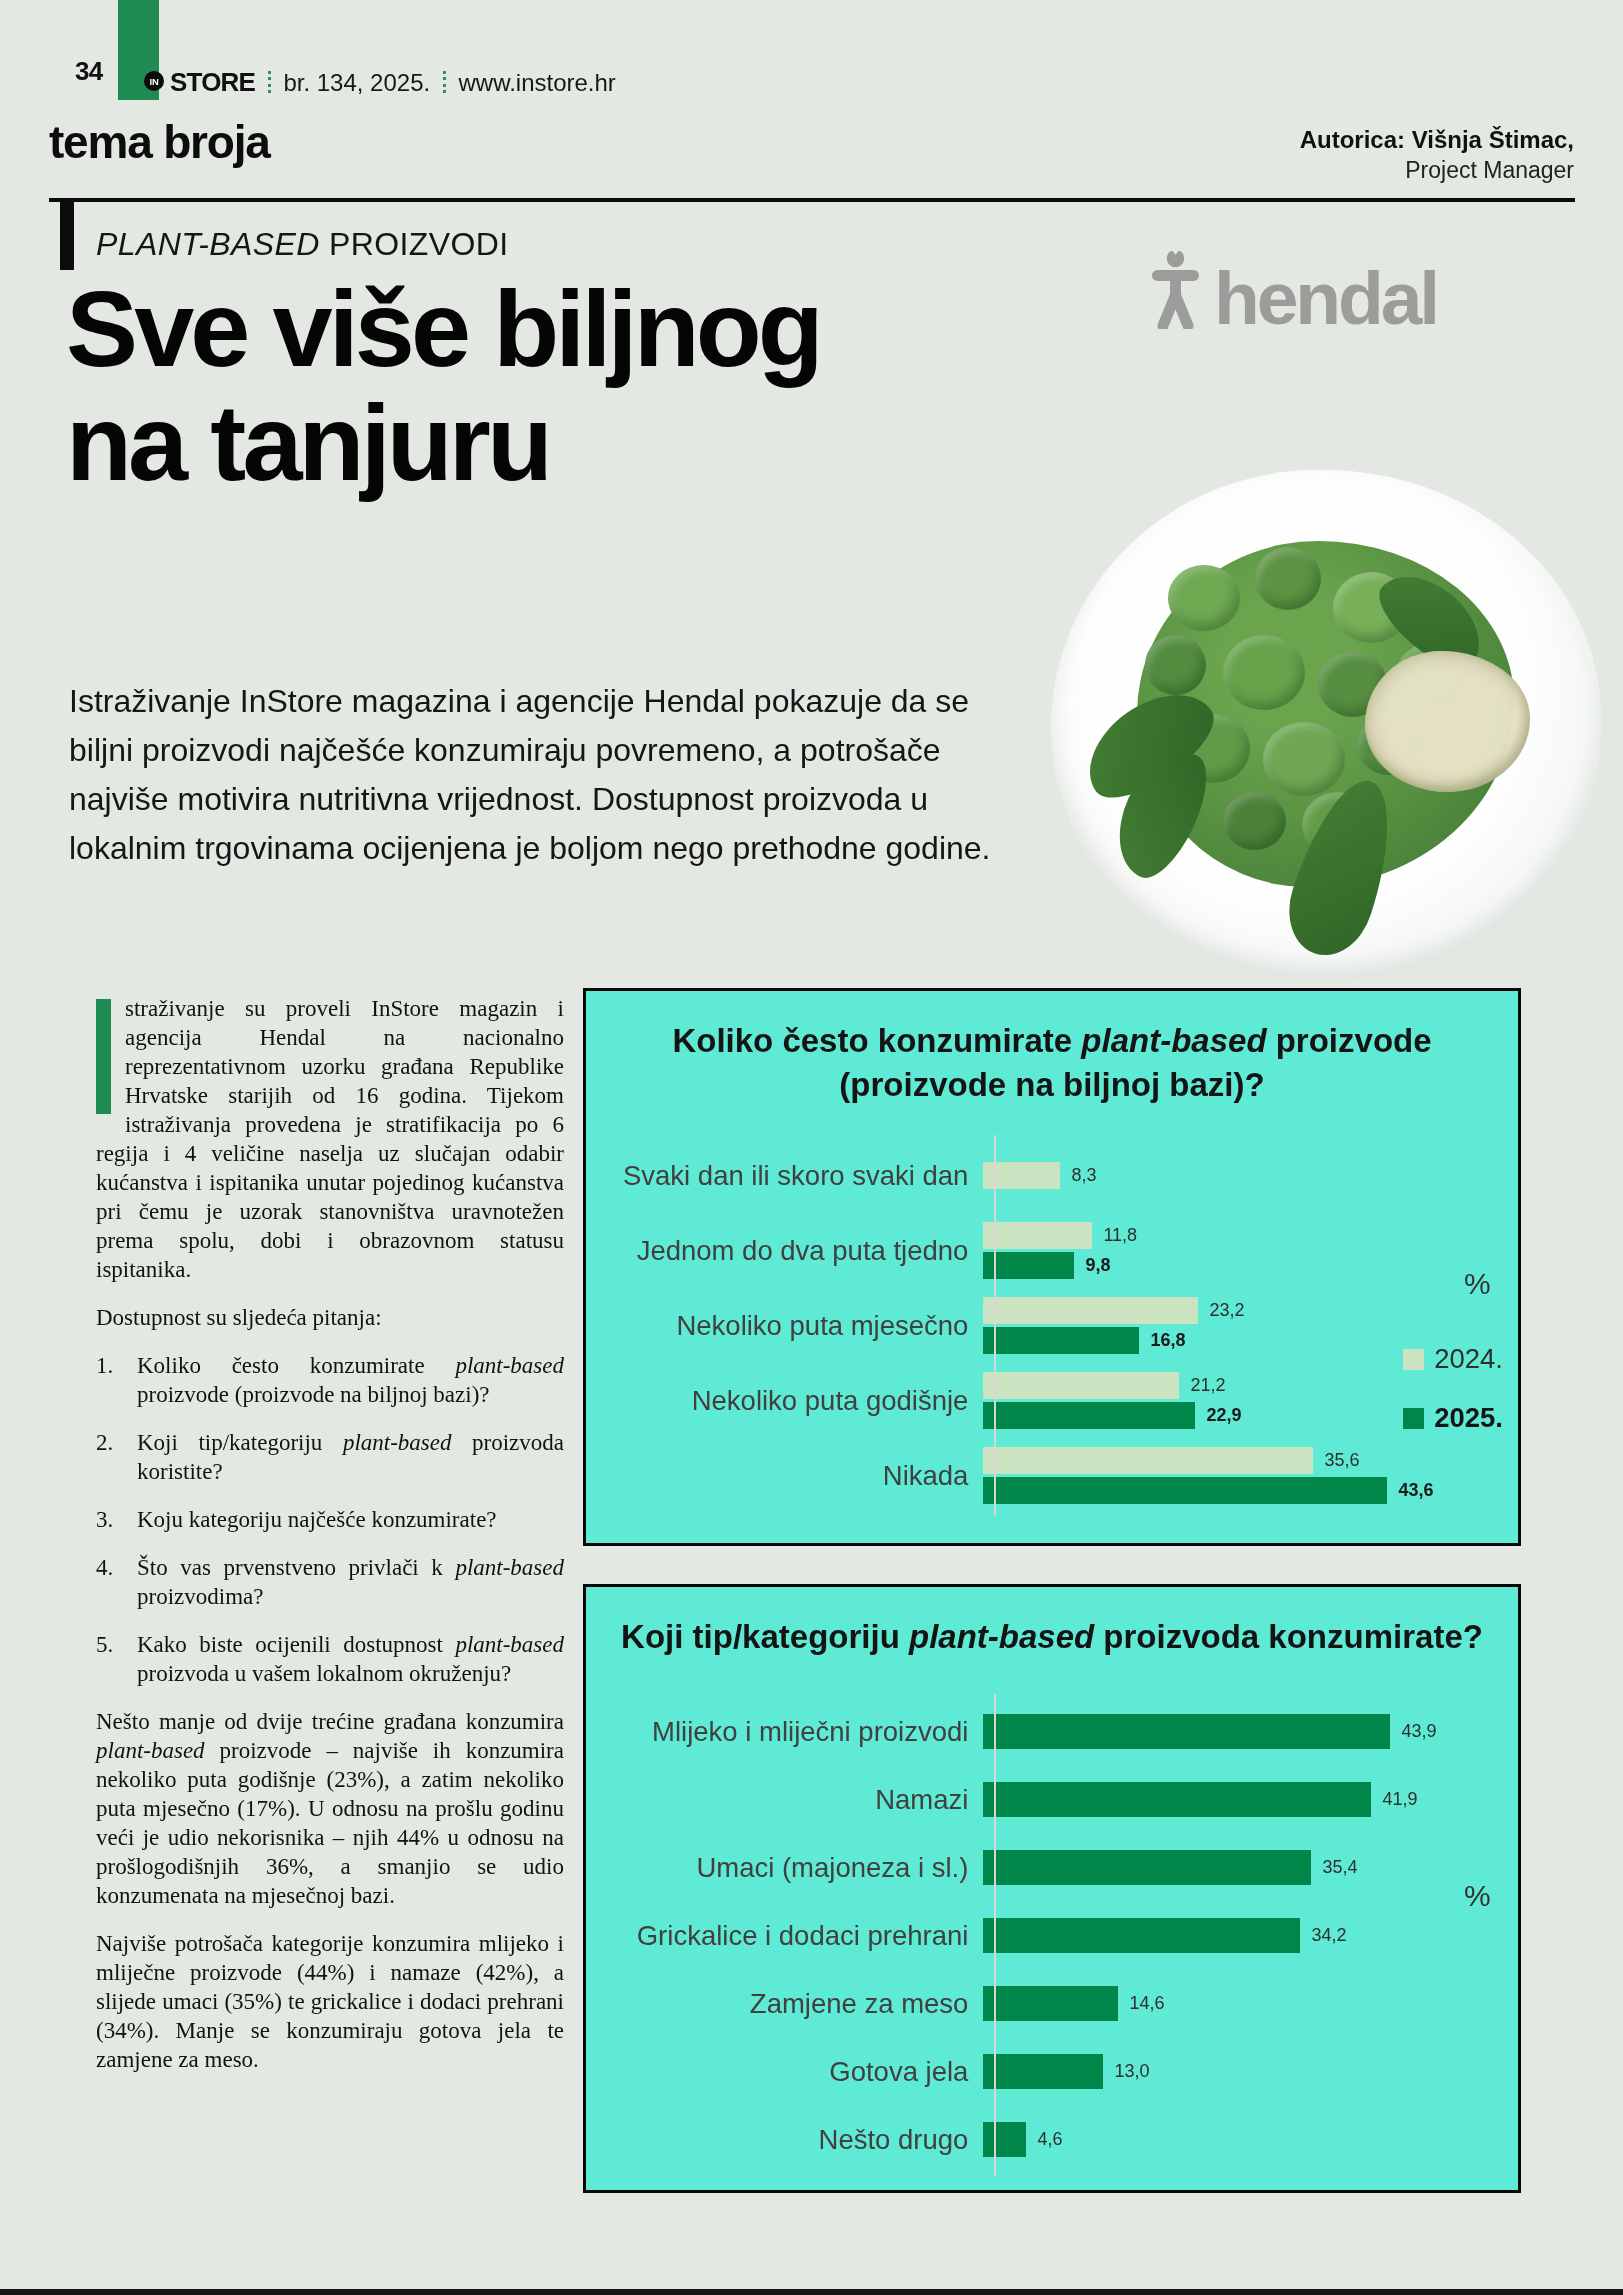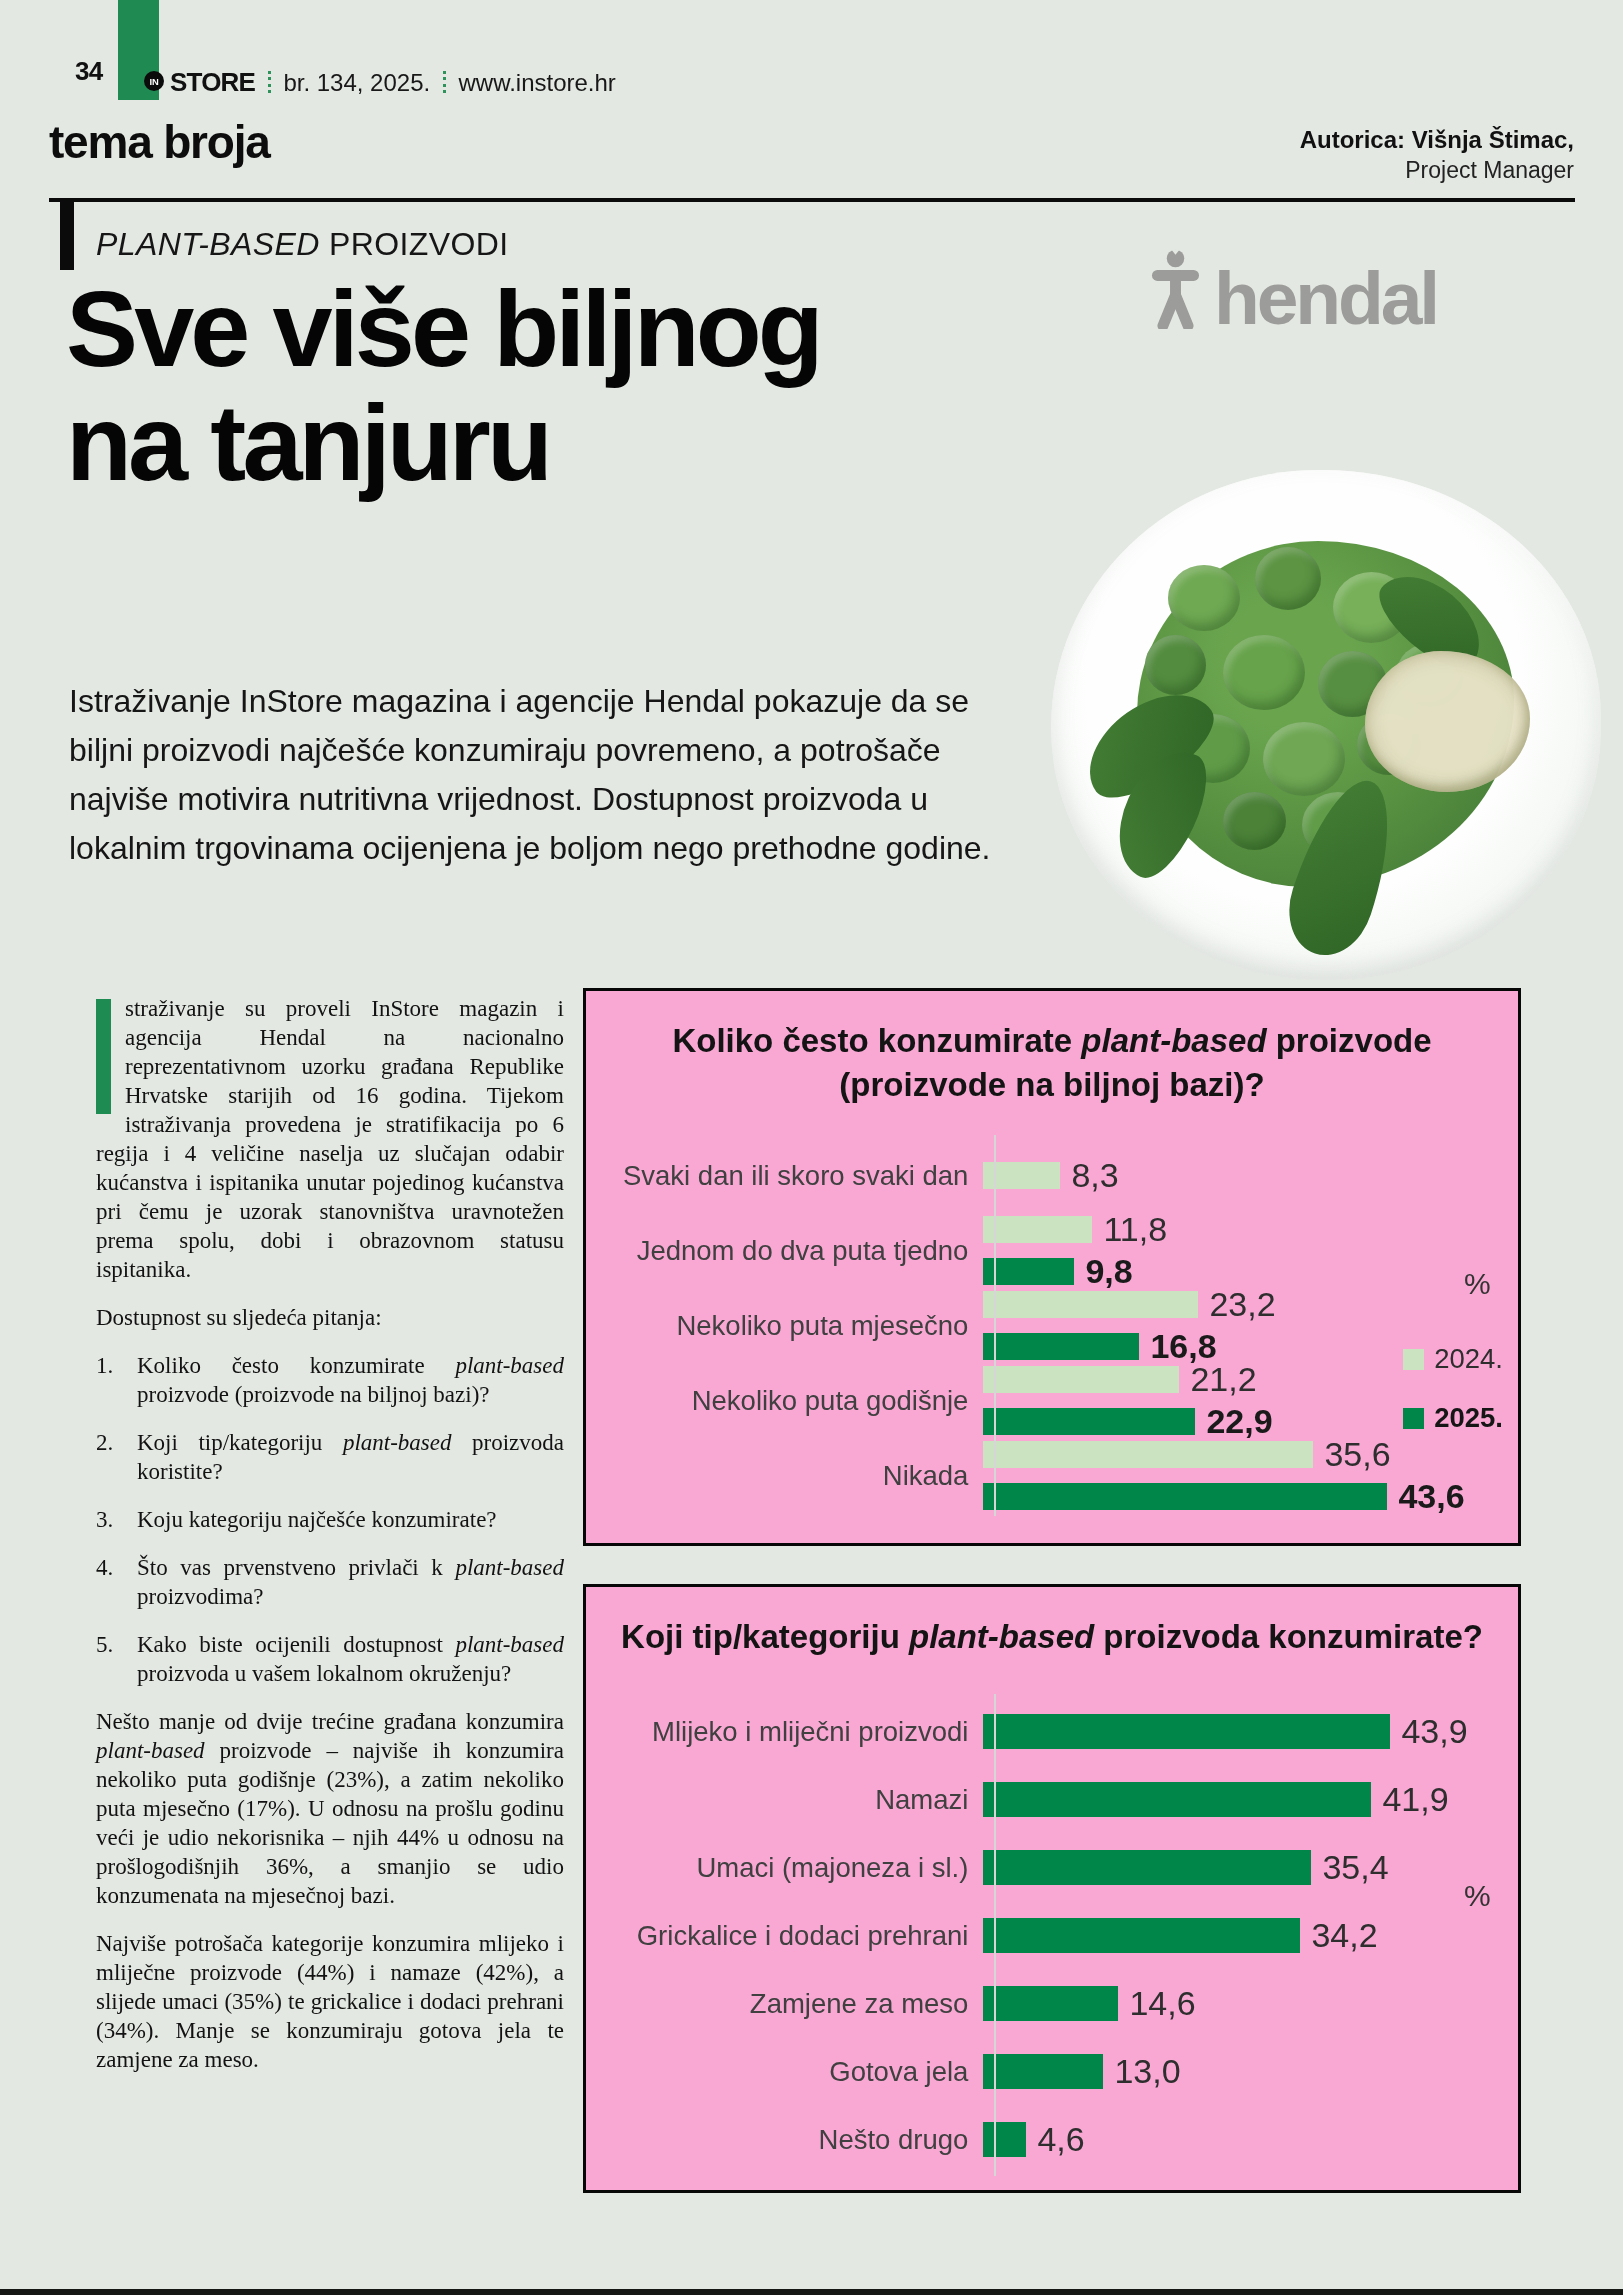--- a/index.html
+++ b/index.html
@@ -65,39 +65,39 @@
            font-family:"Liberation Serif","DejaVu Serif",serif;font-size:23px;line-height:29px;
            color:#121212;text-align:justify;}
   .dropcap{float:left;width:15px;height:115px;background:#1e8b52;margin:4.7px 14px 4.7px 0;}
   .article p{margin:0 0 19px 0;}
   .q-intro{margin:3.1px 0 20.4px 0;}
   .q{display:flex;margin:0 0 19px 0;}
   .q .qn{width:41px;flex:0 0 41px;}
   .q .qt{flex:1;text-align:justify;}
   .article em,.q em{font-style:italic;}
   
-  .chart{position:absolute;left:583px;width:938px;background:#f9a8d4;border:3.1px solid #070707;box-sizing:border-box;}
+  .chart{position:absolute;left:583px;width:938px;background:#5eead4;border:3.1px solid #070707;box-sizing:border-box;}
   .chart1{top:988px;height:558px;}
   .chart2{top:1584px;height:609px;}
   .chart-title{text-align:center;font-size:33px;line-height:44px;font-weight:700;color:#141414;margin-top:28px;}
   .chart-title em{font-style:italic;}
   .c-plot{position:relative;margin-top:31px;}
   .chart2 .c-plot{margin-top:38px;}
   .c-plot::before{content:'';position:absolute;left:408px;top:-3.1px;bottom:-3.1px;width:2.4px;background:#d6d6d6;}
   .c-row{display:flex;align-items:center;}
   .chart1 .c-row{height:75px;}
   .chart2 .c-row{height:68px;}
   .c-label{width:395px;flex:0 0 395px;padding-right:12.6px;box-sizing:border-box;text-align:right;
            font-size:27.5px;line-height:31px;color:#404040;}
   .c-stack{display:flex;flex-direction:column;gap:3.9px;flex:1;margin-left:2.4px;}
   .bar-line{display:flex;align-items:center;}
   .bar{flex:0 0 auto;}
   .chart1 .bar{height:27px;}
   .chart2 .bar{height:35px;}
-  .val{margin-left:11px;font-size:34px;color:#2e2e2e;white-space:nowrap;}
+  .val{margin-left:11px;font-size:18px;color:#2e2e2e;white-space:nowrap;}
   .val.bold{font-weight:700;color:#1a1a1a;}
   .unit{position:absolute;font-size:30px;color:#333;}
   .chart1 .unit{left:878px;top:276px;}
   .chart2 .unit{left:878px;top:292px;}
   .legend{position:absolute;left:817px;top:352px;display:flex;flex-direction:column;gap:27px;}
   .legend-item{display:flex;align-items:center;gap:10.2px;font-size:27.5px;color:#2e2e2e;}
   .legend-item.bold{font-weight:700;color:#161616;}
   .swatch{width:21px;height:21px;display:inline-block;}
   .bottom-rule{position:absolute;left:0;right:0;bottom:0;height:6.3px;background:#141714;}
 </style>

